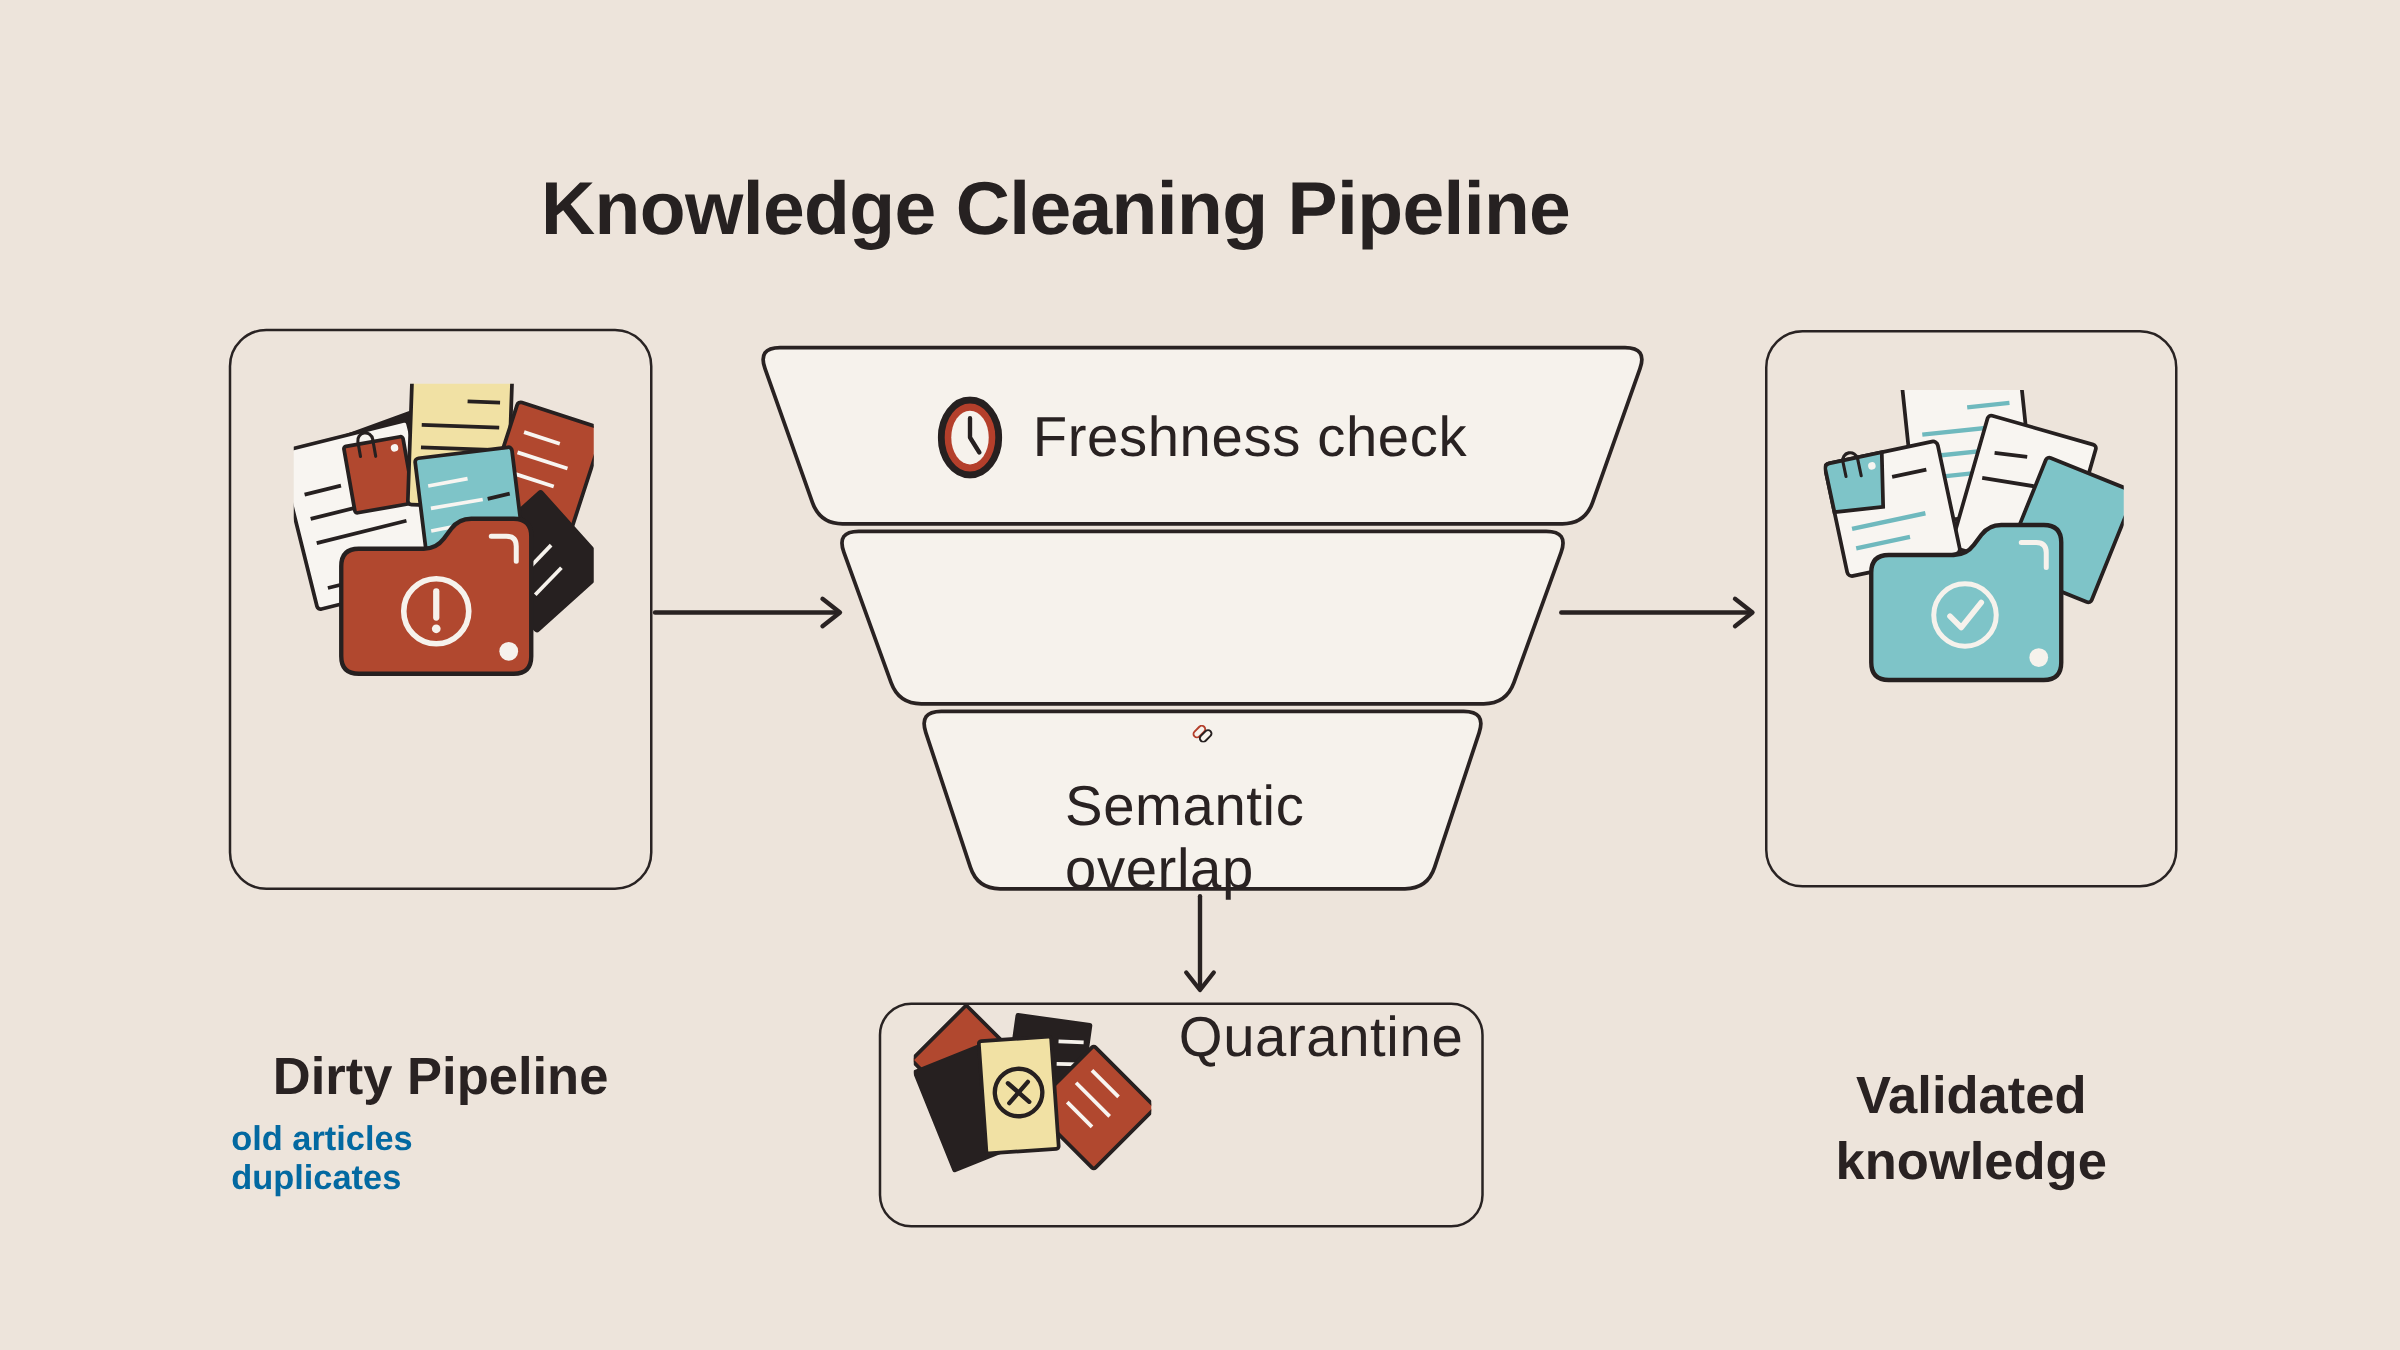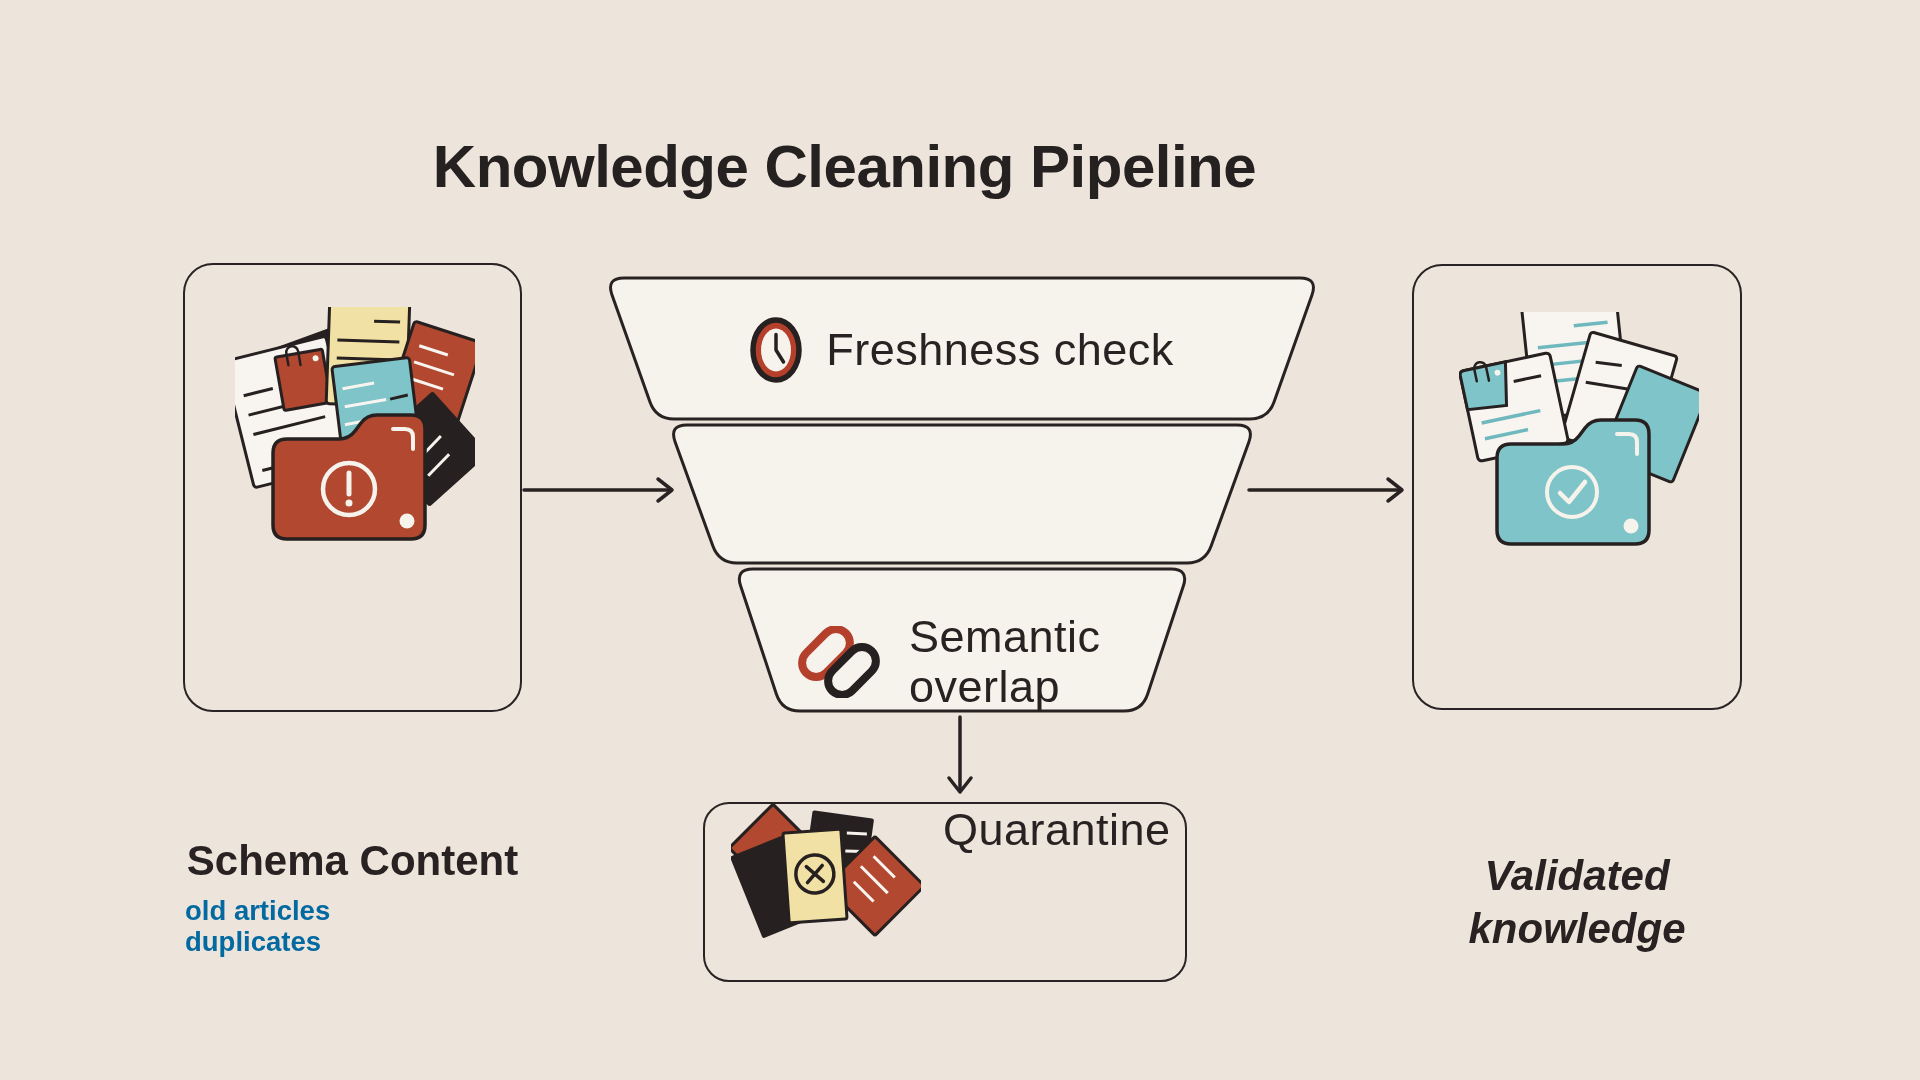--- a/index.html
+++ b/index.html
@@ -12,28 +12,28 @@
   .card-output{left:1412px;top:264px;width:330px;height:446px;}
   .card-quarantine{left:703px;top:802px;width:484px;height:180px;border-radius:26px;
                    display:flex;align-items:flex-start;padding-left:26px;gap:22px;}
   .illu{position:absolute;}
   .card-title{position:absolute;left:0;width:100%;text-align:center;
               font-size:42px;font-weight:700;color:#292222;}
   .card-sub{position:absolute;left:0;width:100%;text-align:left;
             font-size:27.5px;font-weight:700;color:#0369a1;}
   .out-label{position:absolute;top:583px;left:0;width:100%;text-align:center;
              font-size:42px;font-weight:700;line-height:53px;}
-  .out-label span{display:inline-block;width:260px;font-style:italic;}
+  .out-label span{display:inline-block;width:260px;}
   .overlay{position:absolute;left:0;top:0;}
   .funnel-shape{fill:#F6F2EC;stroke:#292222;stroke-width:3;}
   .arrow{stroke:#292222;stroke-width:3.5;fill:none;stroke-linecap:round;stroke-linejoin:round;}
   .stage-row{position:absolute;display:flex;align-items:center;justify-content:center;}
   .row-1{left:606px;top:281px;width:712px;height:138px;gap:24px;}
   .row-2{left:669px;top:428px;width:586px;height:135px;gap:28px;}
-  .row-3{left:735px;top:592px;width:454px;height:139px;gap:26px;}
+  .row-3{left:735px;top:580px;width:454px;height:139px;gap:26px;flex-direction:column;}
   .stage-label{font-size:45px;font-weight:500;letter-spacing:0.5px;color:#292222;}
   .row-3 .stage-label{width:220px;line-height:1.1;text-align:left;}
   .quarantine-label{font-size:45px;font-weight:500;letter-spacing:0.5px;}
 </style>
 </head>
 <body>
 
 <div class="stage">
 
   <h1 class="page-title">Knowledge Cleaning Pipeline</h1>
@@ -106,21 +106,21 @@
       </g>
       <g>
         <path d="M52 232 L176 232 Q190 232 190 218 L190 122 Q190 108 176 108 L142 108 Q132 108 126 116 L120 124 Q114 132 104 132 L52 132 Q38 132 38 146 L38 218 Q38 232 52 232 Z" fill="#B1482F" stroke="#262020" stroke-width="3.5"></path>
         <path d="M158 122 L170 122 Q178 122 178 130 L178 142" fill="none" stroke="#F6F2EC" stroke-width="4" stroke-linecap="round"></path>
         <circle cx="114" cy="182" r="26" fill="none" stroke="#F6F2EC" stroke-width="4.5"></circle>
         <line x1="114" y1="166" x2="114" y2="187" stroke="#F6F2EC" stroke-width="5" stroke-linecap="round"></line>
         <circle cx="114" cy="196" r="3.5" fill="#F6F2EC"></circle>
         <circle cx="172" cy="214" r="7.5" fill="#F6F2EC"></circle>
       </g>
     </svg>
-    <div class="card-title" style="top:572px;">Schema Content</div>
+    <div class="card-title" style="top:572px;">Dirty Pipeline</div>
     <div class="card-sub" style="top:630px;">old articles</div>
     <div class="card-sub" style="top:661px;">duplicates</div>
   </div>
 
   <div class="stage-row row-1">
     <svg width="52" height="66" viewBox="0 0 52 66">
       <ellipse cx="26" cy="33" rx="23" ry="30" fill="#B43F2B" stroke="#262020" stroke-width="5.5"></ellipse>
       <ellipse cx="26" cy="33" rx="15" ry="21.5" fill="#F6F2EC"></ellipse>
       <path d="M26 33 V17.5 M26 33 L33.5 45" fill="none" stroke="#262020" stroke-width="3.5" stroke-linecap="round"></path>
     </svg>

